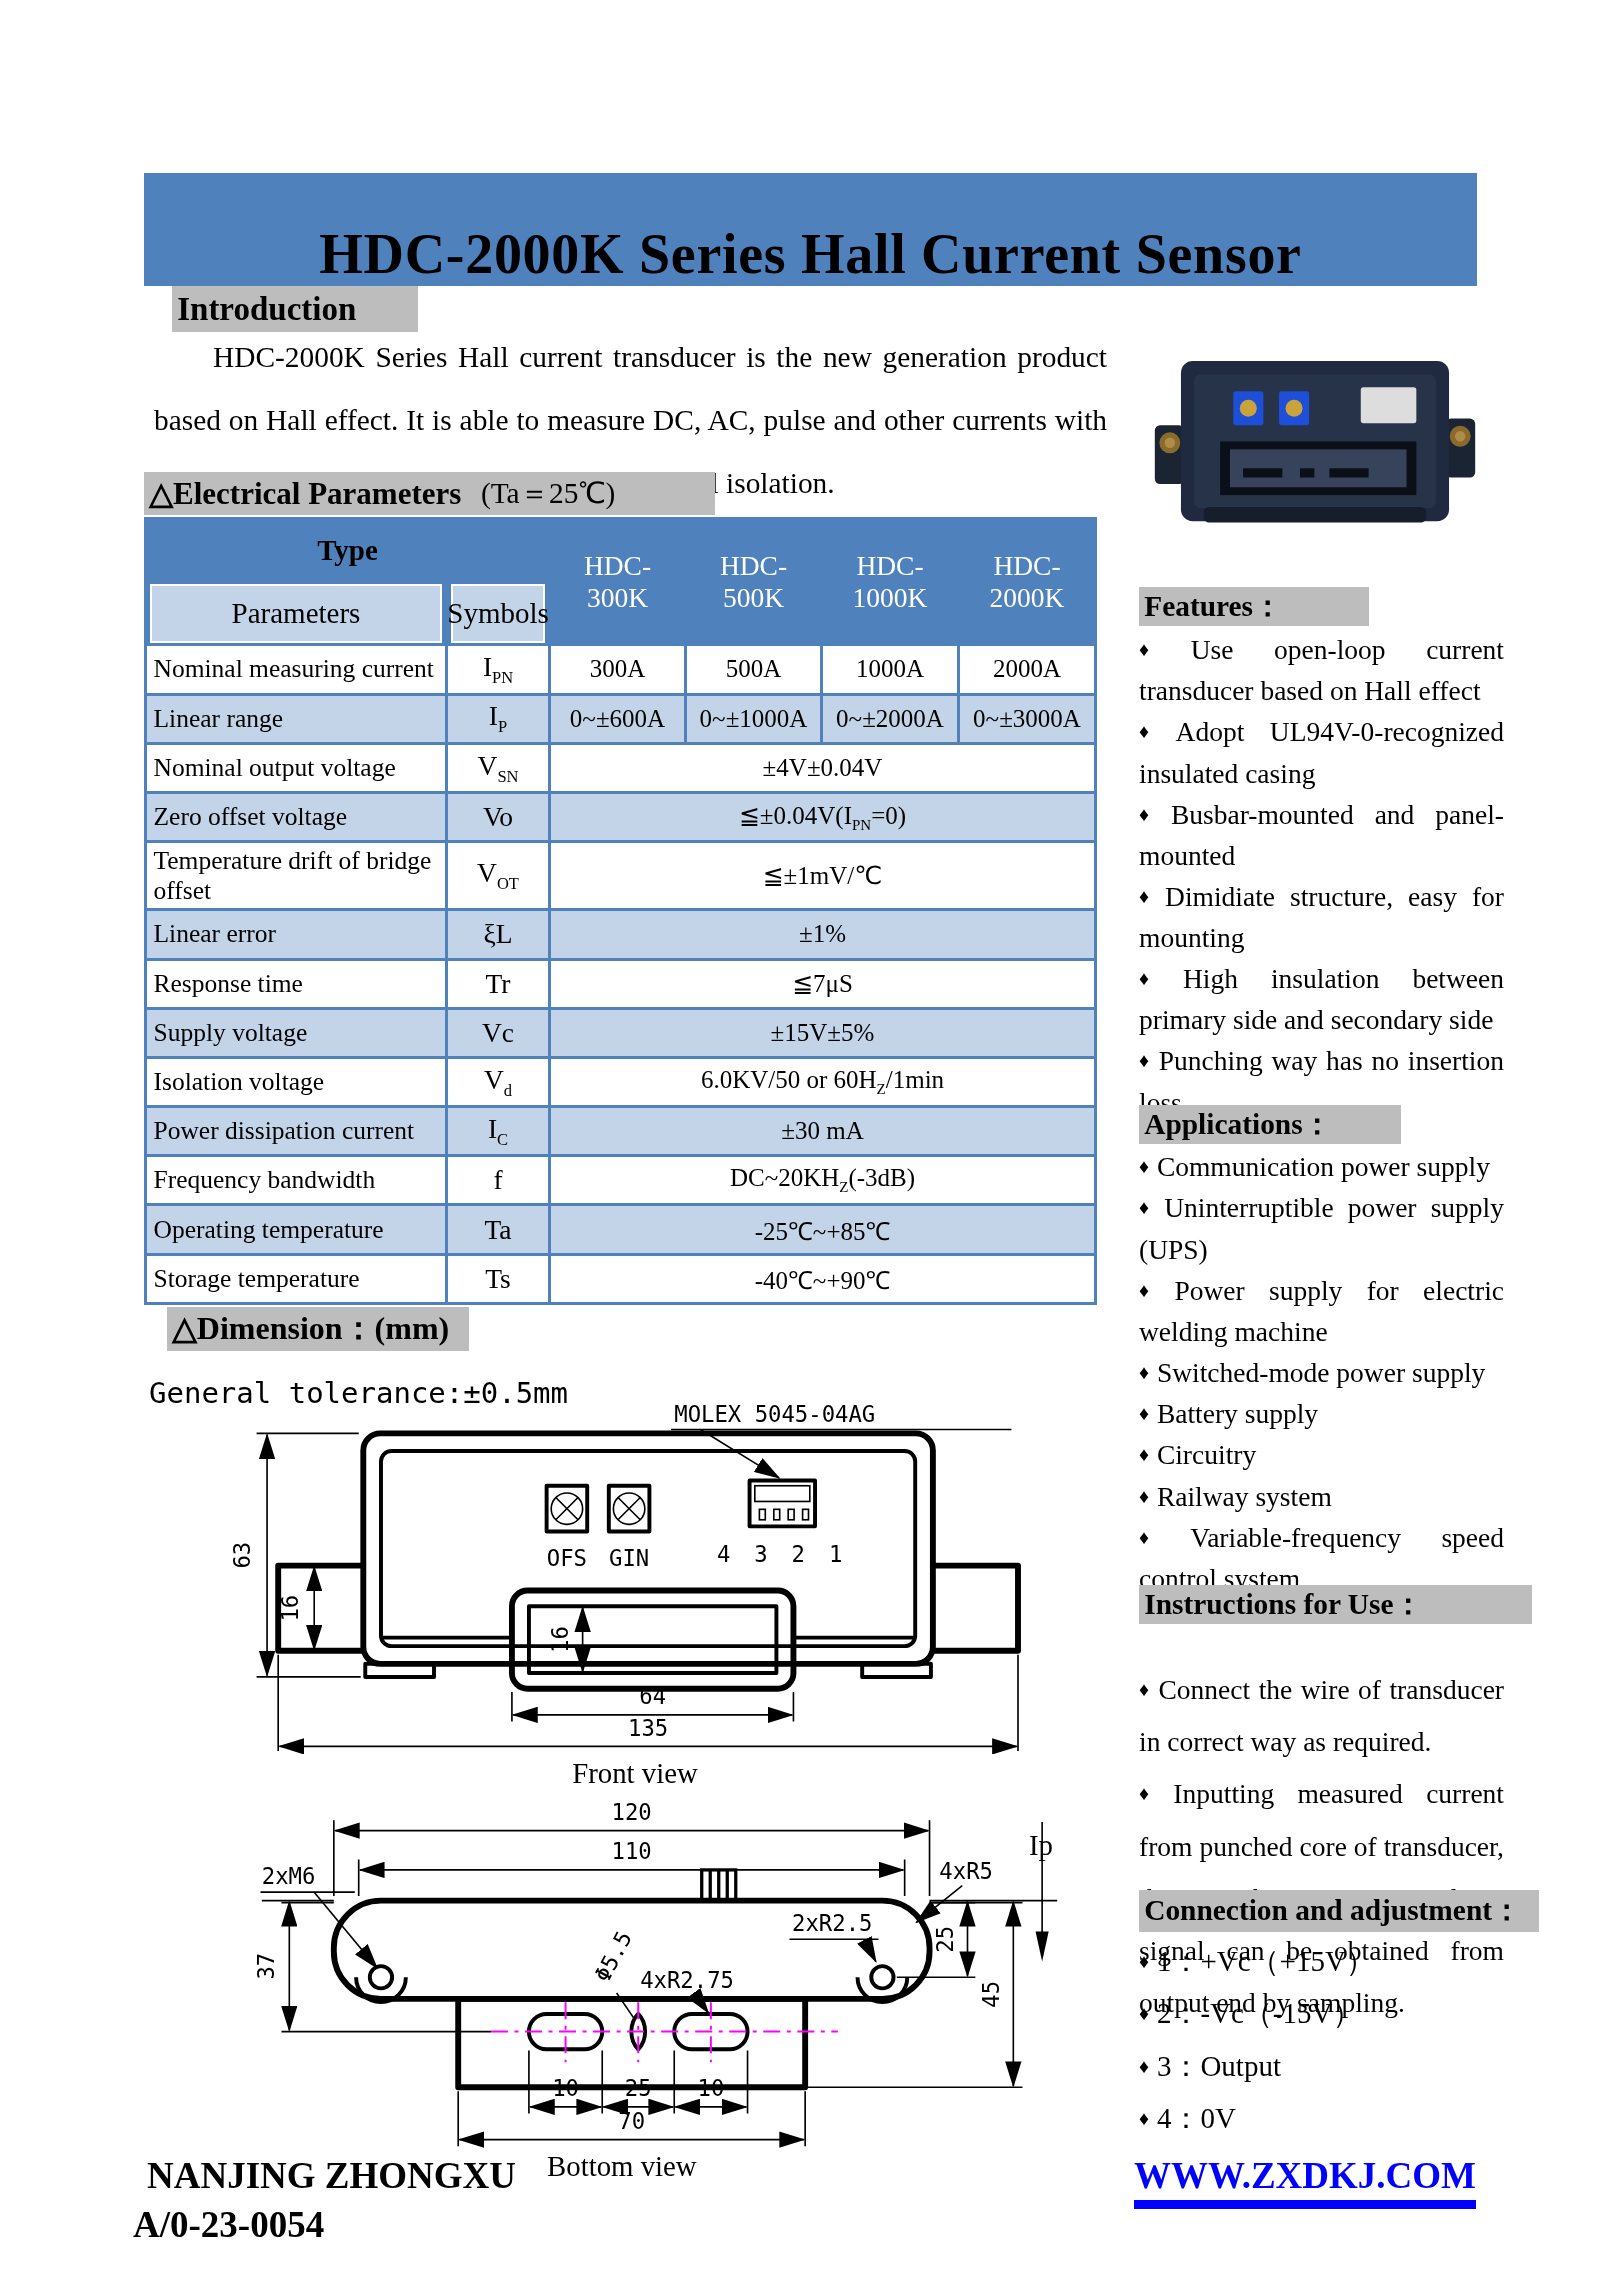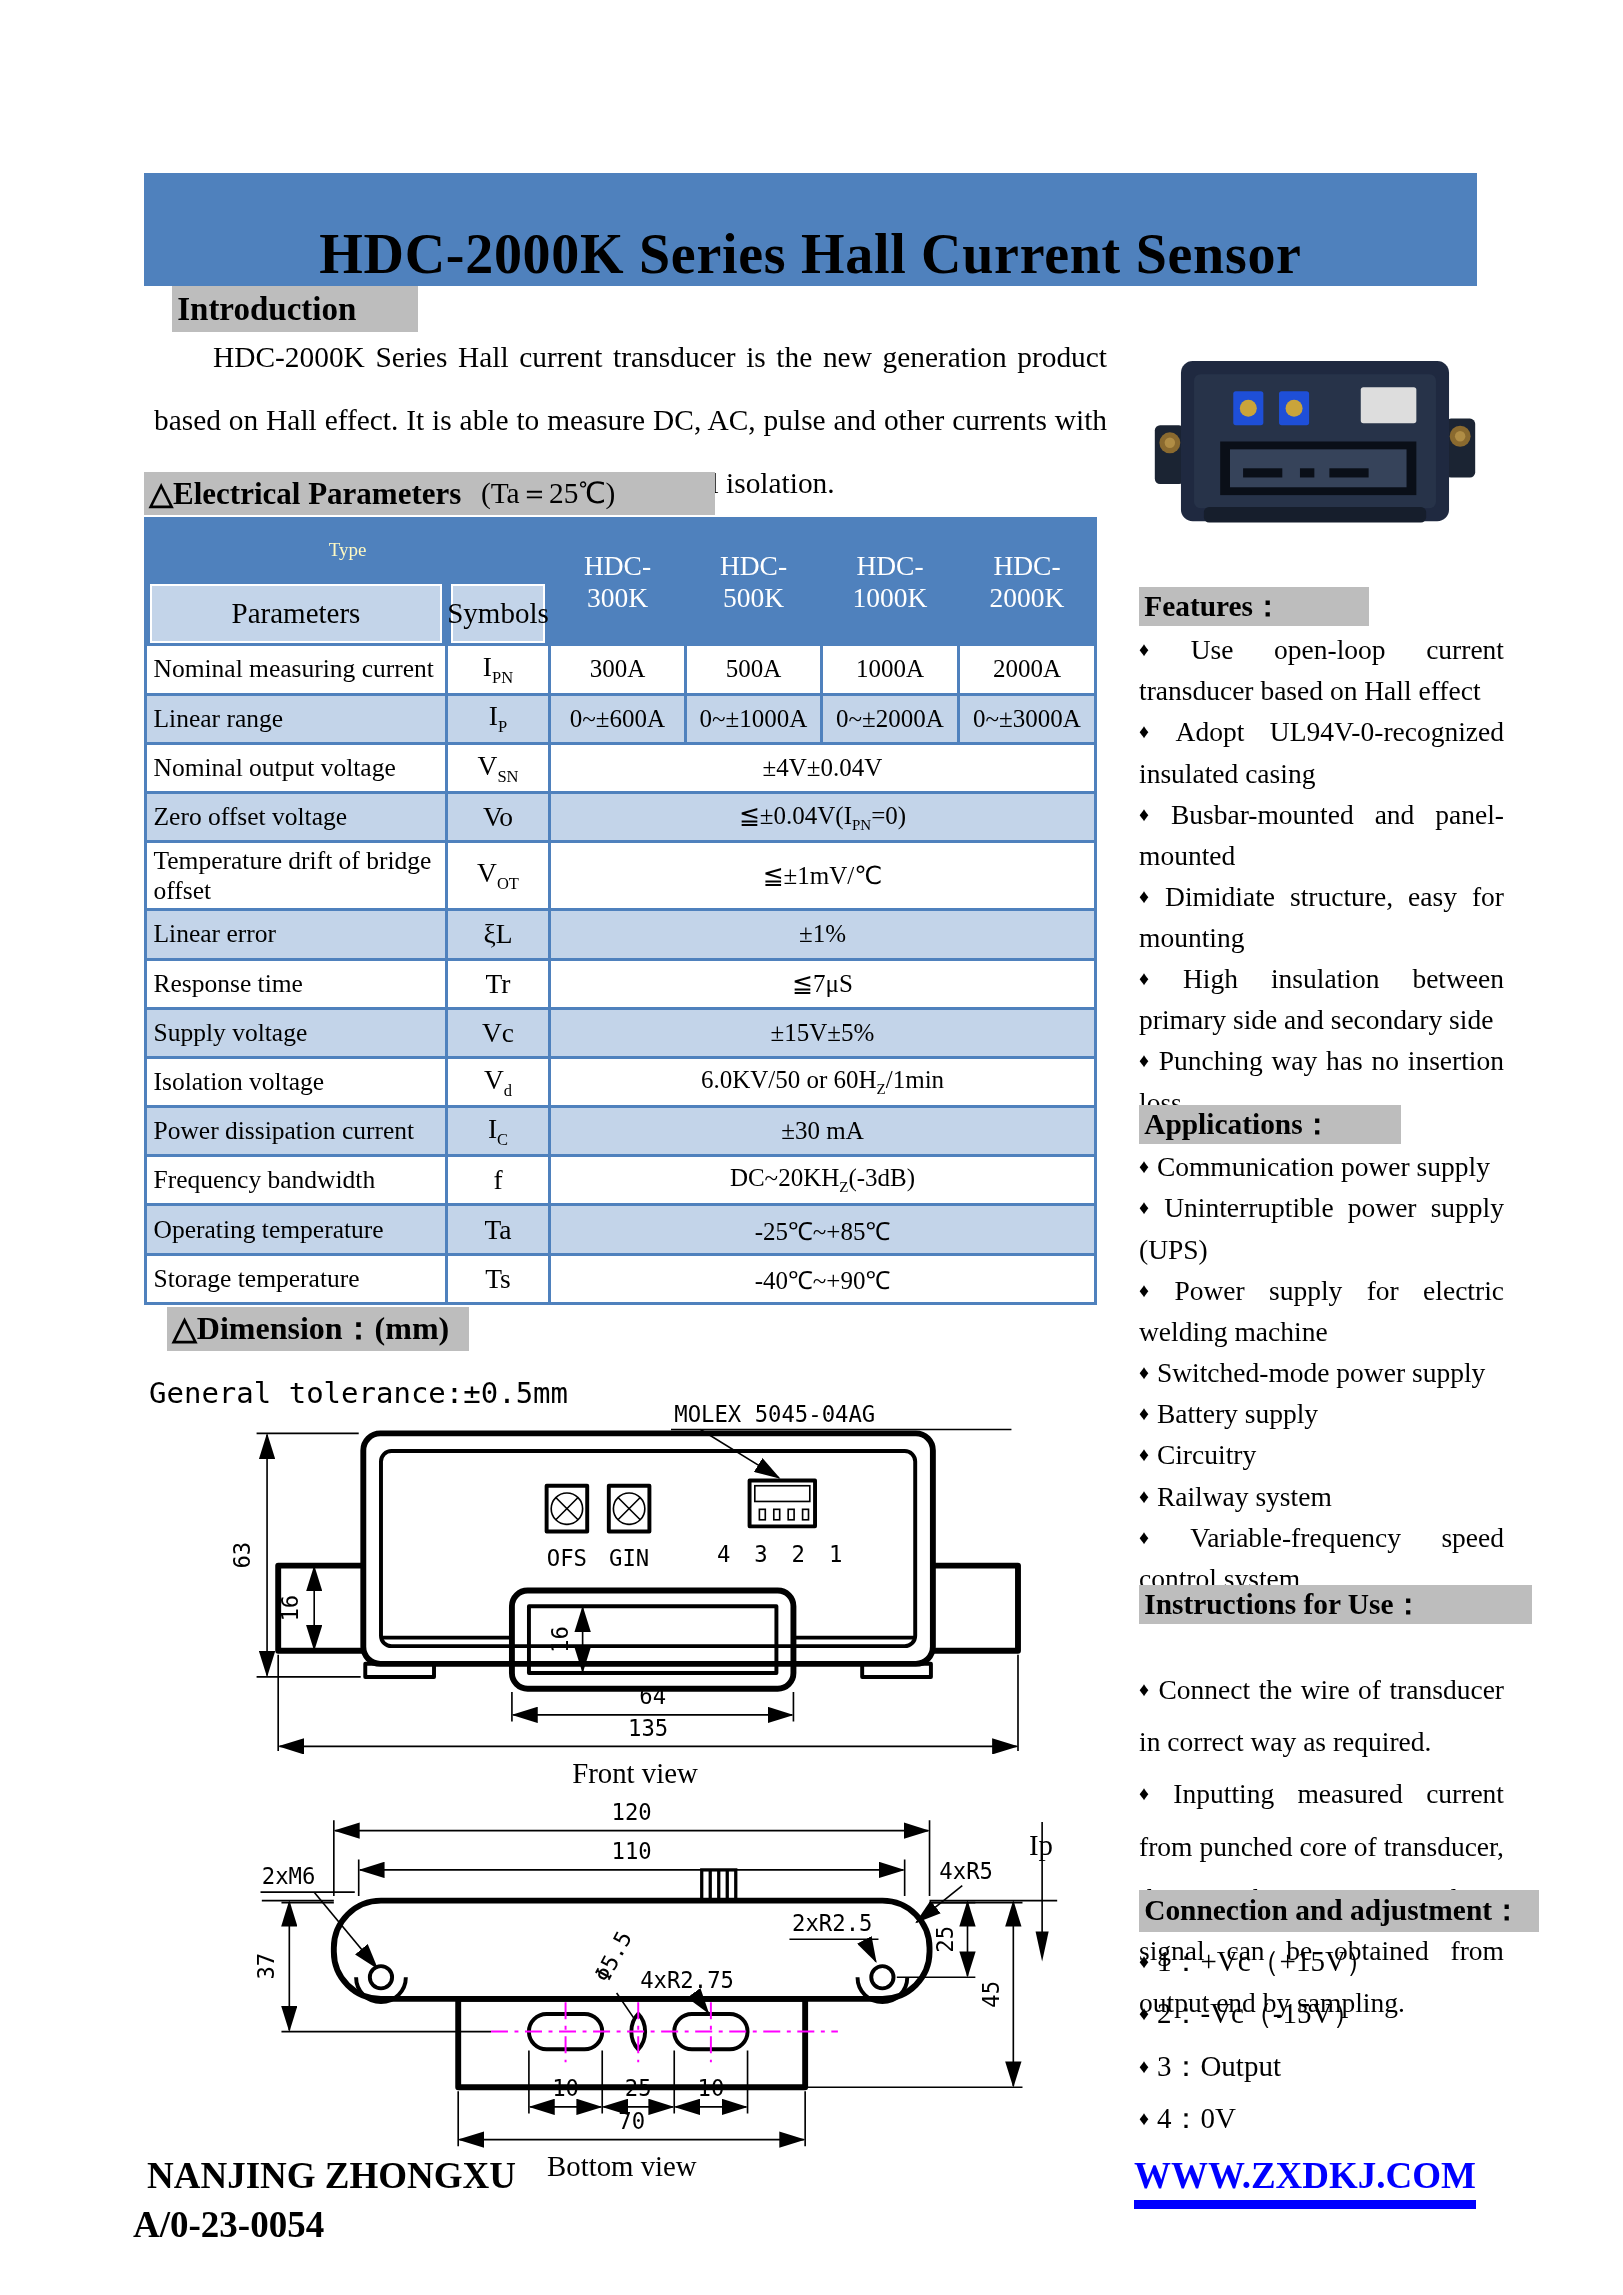--- a/index.html
+++ b/index.html
@@ -12,21 +12,21 @@
   #intro-h{left:144px;top:286px;width:246px;height:46px;font-size:33px;margin-left:28px;}
   .intro{position:absolute;left:154px;top:326px;width:953px;font-size:29.4px;line-height:63px;
          text-align:justify;text-indent:59px;margin:0;}
   #elec-h{left:144px;top:472px;width:571px;height:43px;font-size:31px;}
   #elec-h .cond{font-weight:normal;margin-left:19.6px;font-size:29.4px;}
   
   table.params{position:absolute;left:144px;top:517px;width:950px;border-collapse:collapse;
                table-layout:fixed;font-size:26px;}
   .params td{border:3.3px solid #4f81bd;text-align:center;vertical-align:middle;padding:2.6px;}
   .params thead td{background:#4f81bd;}
-  .typecell{color:#fef9c3;font-size:19px;height:55px;}
+  .typecell{color:#000000;font-size:29px;height:55px;font-weight:bold;}
   .model{color:#fff;font-size:27.5px;padding:1.3px;}
   .lite{padding:3.3px;height:55px;}
   .litebox{background:#c3d4e9;border:2.6px solid #ffffff;font-size:29px;color:#000;
            height:100%;display:flex;align-items:center;justify-content:center;}
   .params tbody tr{background:#ffffff;}
   .params tbody tr.alt{background:#c3d4e9;}
   .params tbody td{height:41px;font-size:25px;}
   .params tbody td.p{text-align:left;padding-left:6.5px;font-size:25.5px;}
   .params tbody td.s{font-size:27.5px;}
   sub{font-size:0.6em;}

